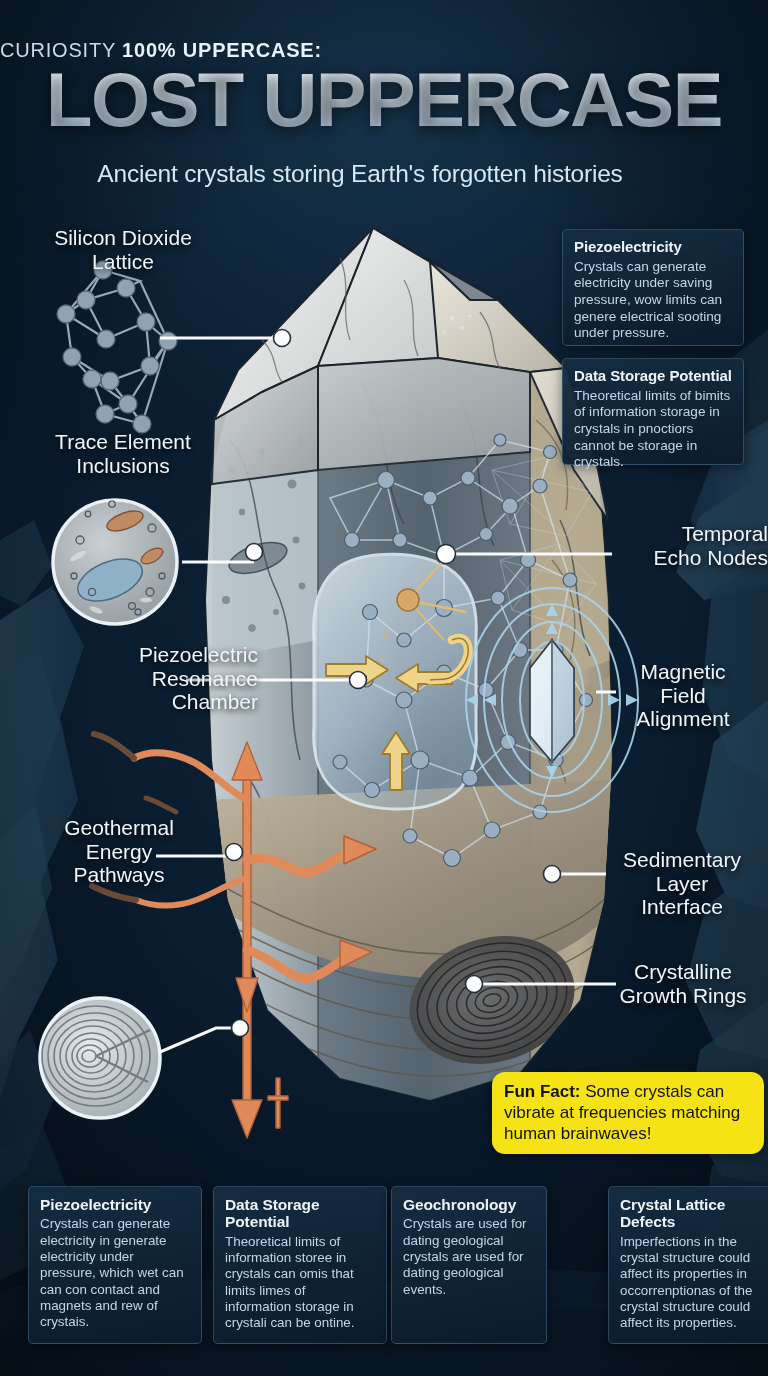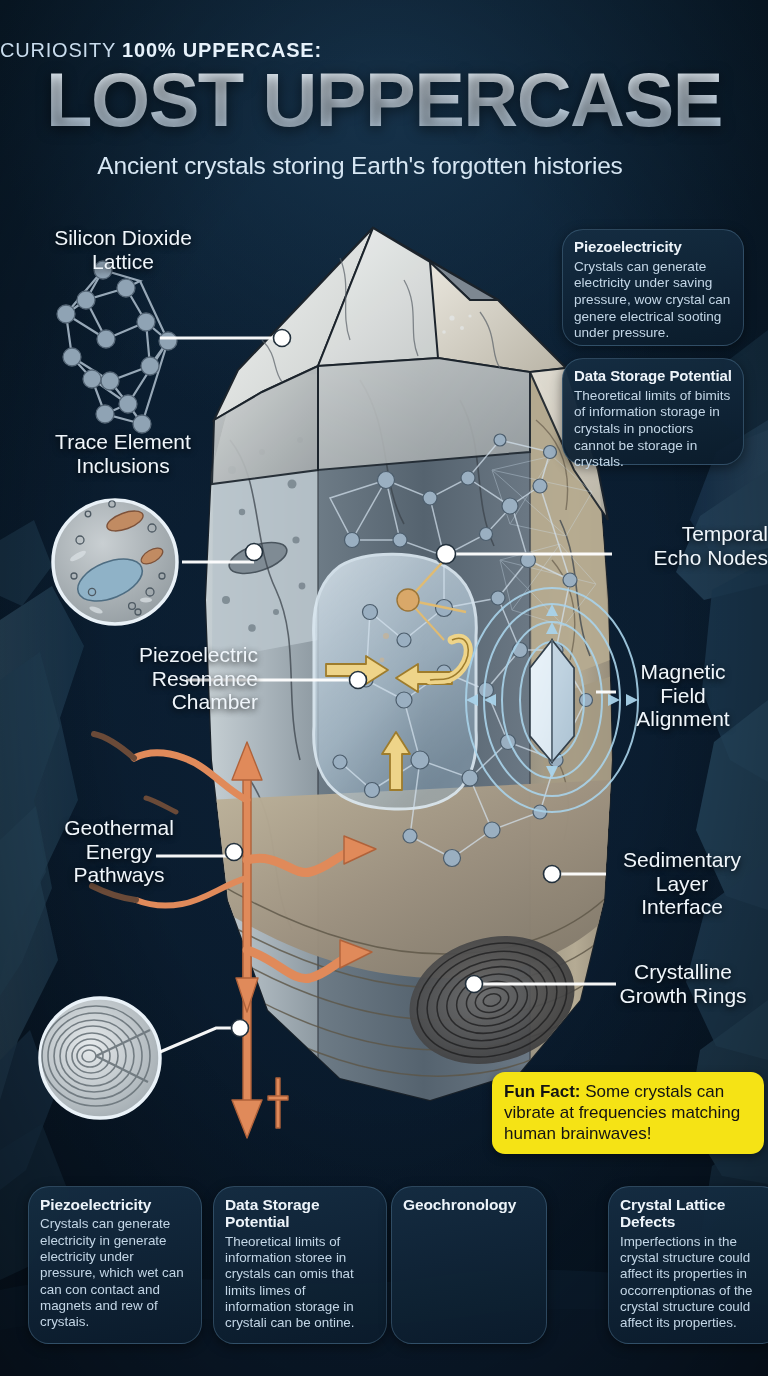--- a/index.html
+++ b/index.html
@@ -32,37 +32,37 @@
     position: absolute; left: 0; top: 62px; width: 768px;
     text-align: center;
     font-size: 76px; font-weight: bold; letter-spacing: -1.5px; line-height: 1;
     color: #dbe9f5;
     background: linear-gradient(180deg,#eef6fd 0%,#cfe0ef 55%,#b6cde1 100%);
     -webkit-background-clip: text; background-clip: text;
     -webkit-text-fill-color: transparent;
     text-shadow: 0 3px 14px rgba(0,0,0,.55);
   }
   .subtitle {
-    position: absolute; left: 0; top: 152px; width: 720px;
+    position: absolute; left: 0; top: 160px; width: 720px;
     text-align: center; font-size: 24.5px; color: #d6e6f3;
     letter-spacing: -.2px;
   }
 
   
   .callout { position: absolute; color: #f0f6fb; font-size: 21px; line-height: 1.12;
              text-shadow: 0 2px 6px rgba(0,0,0,.85); }
   .callout.l { text-align: right; }
   .callout.c { text-align: center; }
 
   
   .card {
     position: absolute;
     background: linear-gradient(170deg, rgba(21,45,66,.96), rgba(11,28,44,.96));
     border: 1px solid rgba(120,166,200,.30);
-    border-radius: 21px;
+    border-radius: 5px;
     padding: 9px 11px 10px 11px;
     box-shadow: 0 3px 12px rgba(0,0,0,.45);
   }
   .card h4 { font-size: 15px; color: #edf4fa; font-weight: bold; line-height: 1.12;
              margin-bottom: 3px; letter-spacing: -.1px; }
   .card p  { font-size: 13.6px; color: #c3d6e6; line-height: 1.22; }
 
   .bottom-card { position: absolute; top: 1186px; height: 158px; }
   .bottom-card h4 { font-size: 15.5px; margin-bottom: 3px; }
   .bottom-card p { font-size: 13.4px; }
@@ -558,21 +558,21 @@
   <div class="callout l" style="left:622px; top:522px; width:146px;">Temporal<br>Echo Nodes</div>
 
   <div class="callout c" style="left:608px; top:660px; width:150px;">Magnetic<br>Field<br>Alignment</div>
 
   <div class="callout c" style="left:604px; top:848px; width:156px;">Sedimentary<br>Layer<br>Interface</div>
 
   <div class="callout c" style="left:604px; top:960px; width:158px;">Crystalline<br>Growth Rings</div>
 
   <div class="card" style="left:562px; top:229px; width:182px; height:117px;">
     <h4>Piezoelectricity</h4>
-    <p>Crystals can generate electricity under saving pressure, wow crystal can genere electrical sooting under pressure.</p>
+    <p>Crystals can generate electricity under saving pressure, wow limits can genere electrical sooting under pressure.</p>
   </div>
 
   <div class="card" style="left:562px; top:358px; width:182px; height:107px;">
     <h4>Data Storage Potential</h4>
     <p>Theoretical limits of bimits of information storage in crystals in pnoctiors cannot be storage in crystals.</p>
   </div>
 
   <div class="funfact">
     <b>Fun Fact:</b><span> Some crystals can vibrate at frequencies matching human brainwaves!</span>
   </div>
@@ -582,20 +582,21 @@
     <p>Crystals can generate electricity in generate electricity under pressure, which wet can can con contact and magnets and rew of crystais.</p>
   </div>
 
   <div class="card bottom-card" style="left:213px; width:174px;">
     <h4>Data Storage Potential</h4>
     <p>Theoretical limits of information storee in crystals can omis that limits limes of information storage in crystali can be ontine.</p>
   </div>
 
   <div class="card bottom-card" style="left:391px; width:156px;">
     <h4>Geochronology</h4>
+    <p>Crystals are used for dating geological crystals are used for dating geological events.</p>
   </div>
 
   <div class="card bottom-card" style="left:566px; width:174px;margin-left:42px;">
     <h4>Crystal Lattice Defects</h4>
     <p>Imperfections in the crystal structure could affect its properties in occorrenptionas of the crystal structure could affect its properties.</p>
   </div>
 
 </div>
 
 </body></html>

